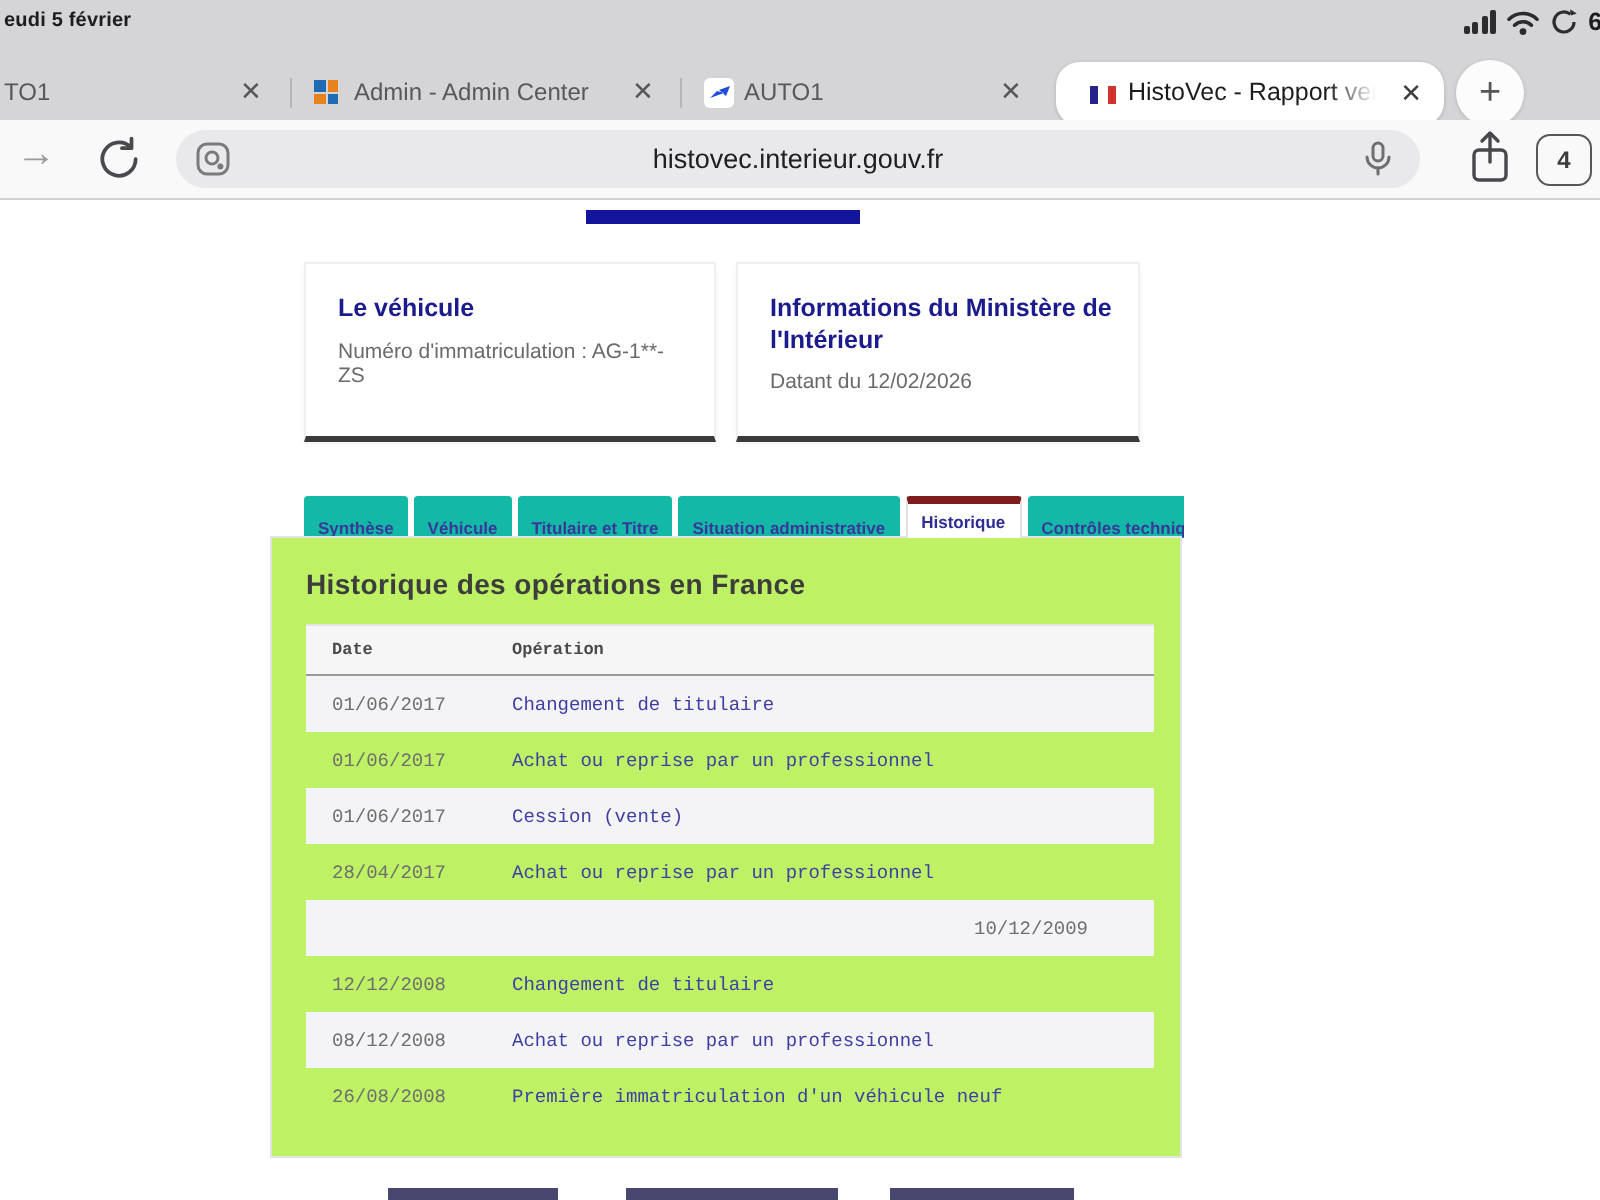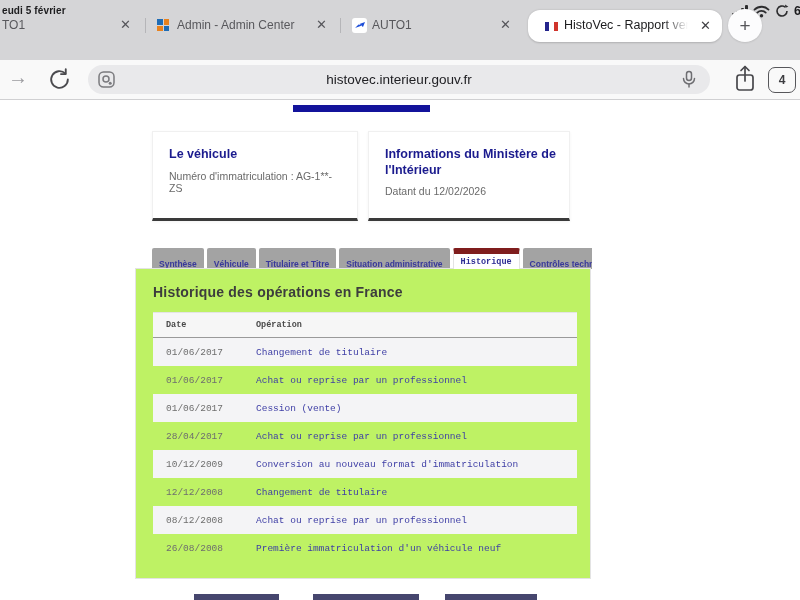--- a/index.html
+++ b/index.html
@@ -13,21 +13,21 @@
   .status-date { position:absolute; left:2px; top:5px; font-size:10px; font-weight:700;
                  color:#1c1c1e; letter-spacing:.1px; }
   .status-icons { position:absolute; right:-8px; top:4px; display:flex; align-items:center; gap:5px; }
   .battery-pct { font-size:12.5px; font-weight:600; color:#1c1c1e; }
 
   .sig { display:flex; align-items:flex-end; gap:1.5px; height:12px; }
   .sig i { display:block; width:3px; border-radius:1px; background:#2c2c2e; }
   .sig i:nth-child(1){height:4px;} .sig i:nth-child(2){height:6px;}
   .sig i:nth-child(3){height:9px;} .sig i:nth-child(4){height:12px; background:#2c2c2e;}
 
-  .tabrow { position:absolute; left:0; top:8px; width:800px; height:34px; }
+  .tabrow { position:absolute; left:0; top:29px; width:800px; height:34px; }
   .bgtab-title { position:absolute; top:10px; font-size:12px; color:#58585c; white-space:nowrap; }
   .tab-close { position:absolute; top:9px; font-size:13px; color:#55555a; cursor:default; line-height:16px; }
   .tab-divider { position:absolute; top:10px; width:1px; height:15px; background:#b5b5b8; }
 
   .fav-grid { position:absolute; top:11px; width:12px; height:12px;
               display:grid; grid-template-columns:5.5px 5.5px; grid-template-rows:5.5px 5.5px; gap:1px; }
   .fav-grid b:nth-child(1){background:#1f6cb5;} .fav-grid b:nth-child(2){background:#e8821e;}
   .fav-grid b:nth-child(3){background:#e8821e;} .fav-grid b:nth-child(4){background:#1f6cb5;}
 
   .fav-auto1 { position:absolute; top:10px; width:15px; height:15px; background:#fff;
@@ -75,25 +75,25 @@
           box-shadow:0 1px 3px rgba(0,0,0,.05); padding:15px 16px 0 16px; }
   .card-1 { left:152px; width:206px; }
   .card-2 { left:368px; width:202px; }
   .card-title { font-size:12.5px; font-weight:700; color:#1b1b8e; line-height:1.25; }
   .card-2 .card-title { width:180px; }
   .card-text { margin-top:7px; font-size:10.5px; color:#6a6a6a; }
 
   .dsfr-tabs { position:absolute; left:152px; top:147px; width:440px; height:21px;
                display:flex; gap:3px; overflow:hidden; }
   .dsfr-tab { flex:0 0 auto; height:32px; padding:0 7px; display:flex; align-items:center;
-              background:#a3a3a3; font-size:8.5px; font-weight:700; color:#38389a;
+              background:#14b8a6; font-size:8.5px; font-weight:700; color:#38389a;
               white-space:nowrap; border-radius:2px 2px 0 0; }
   .dsfr-tab.active { background:#fff; color:#2e2e94; border:1px solid #e3e3e3;
-                     border-top:6px solid #7f1d1d; border-bottom:none; height:21px;
-                     position:relative; z-index:2;font-family:Liberation Mono, monospace; }
+                     border-top:4px solid #7f1d1d; border-bottom:none; height:21px;
+                     position:relative; z-index:2; }
 
   .panel { position:absolute; left:135px; top:167px; width:456px; height:311px;
            background:#bef264; border:1px solid #e3e3e3; }
   .panel-heading { position:absolute; left:17px; top:15px; font-size:14px; font-weight:700;
                    color:#3d3d3d; letter-spacing:.2px; }
 
   .htable { position:absolute; left:17px; top:43px; width:424px;font-family:Liberation Mono, monospace; }
   .thead { display:flex; height:26px; align-items:center; background:#f6f6f6;
            border-top:1px solid #e4e4e4; border-bottom:1px solid #9a9a9a; }
   .th { font-size:8.5px; font-weight:700; color:#4a4a4a; }
@@ -258,21 +258,20 @@
       <div class="trow">
         <div class="td-date c-date">01/06/2017</div>
         <div class="td-op c-op">Cession (vente)</div>
       </div>
       <div class="trow">
         <div class="td-date c-date">28/04/2017</div>
         <div class="td-op c-op">Achat ou reprise par un professionnel</div>
       </div>
       <div class="trow">
         <div class="td-date c-date">10/12/2009</div>
-        <div class="td-op c-op">Conversion au nouveau format d'immatriculation</div>
       </div>
       <div class="trow">
         <div class="td-date c-date">12/12/2008</div>
         <div class="td-op c-op">Changement de titulaire</div>
       </div>
       <div class="trow">
         <div class="td-date c-date">08/12/2008</div>
         <div class="td-op c-op">Achat ou reprise par un professionnel</div>
       </div>
       <div class="trow">

